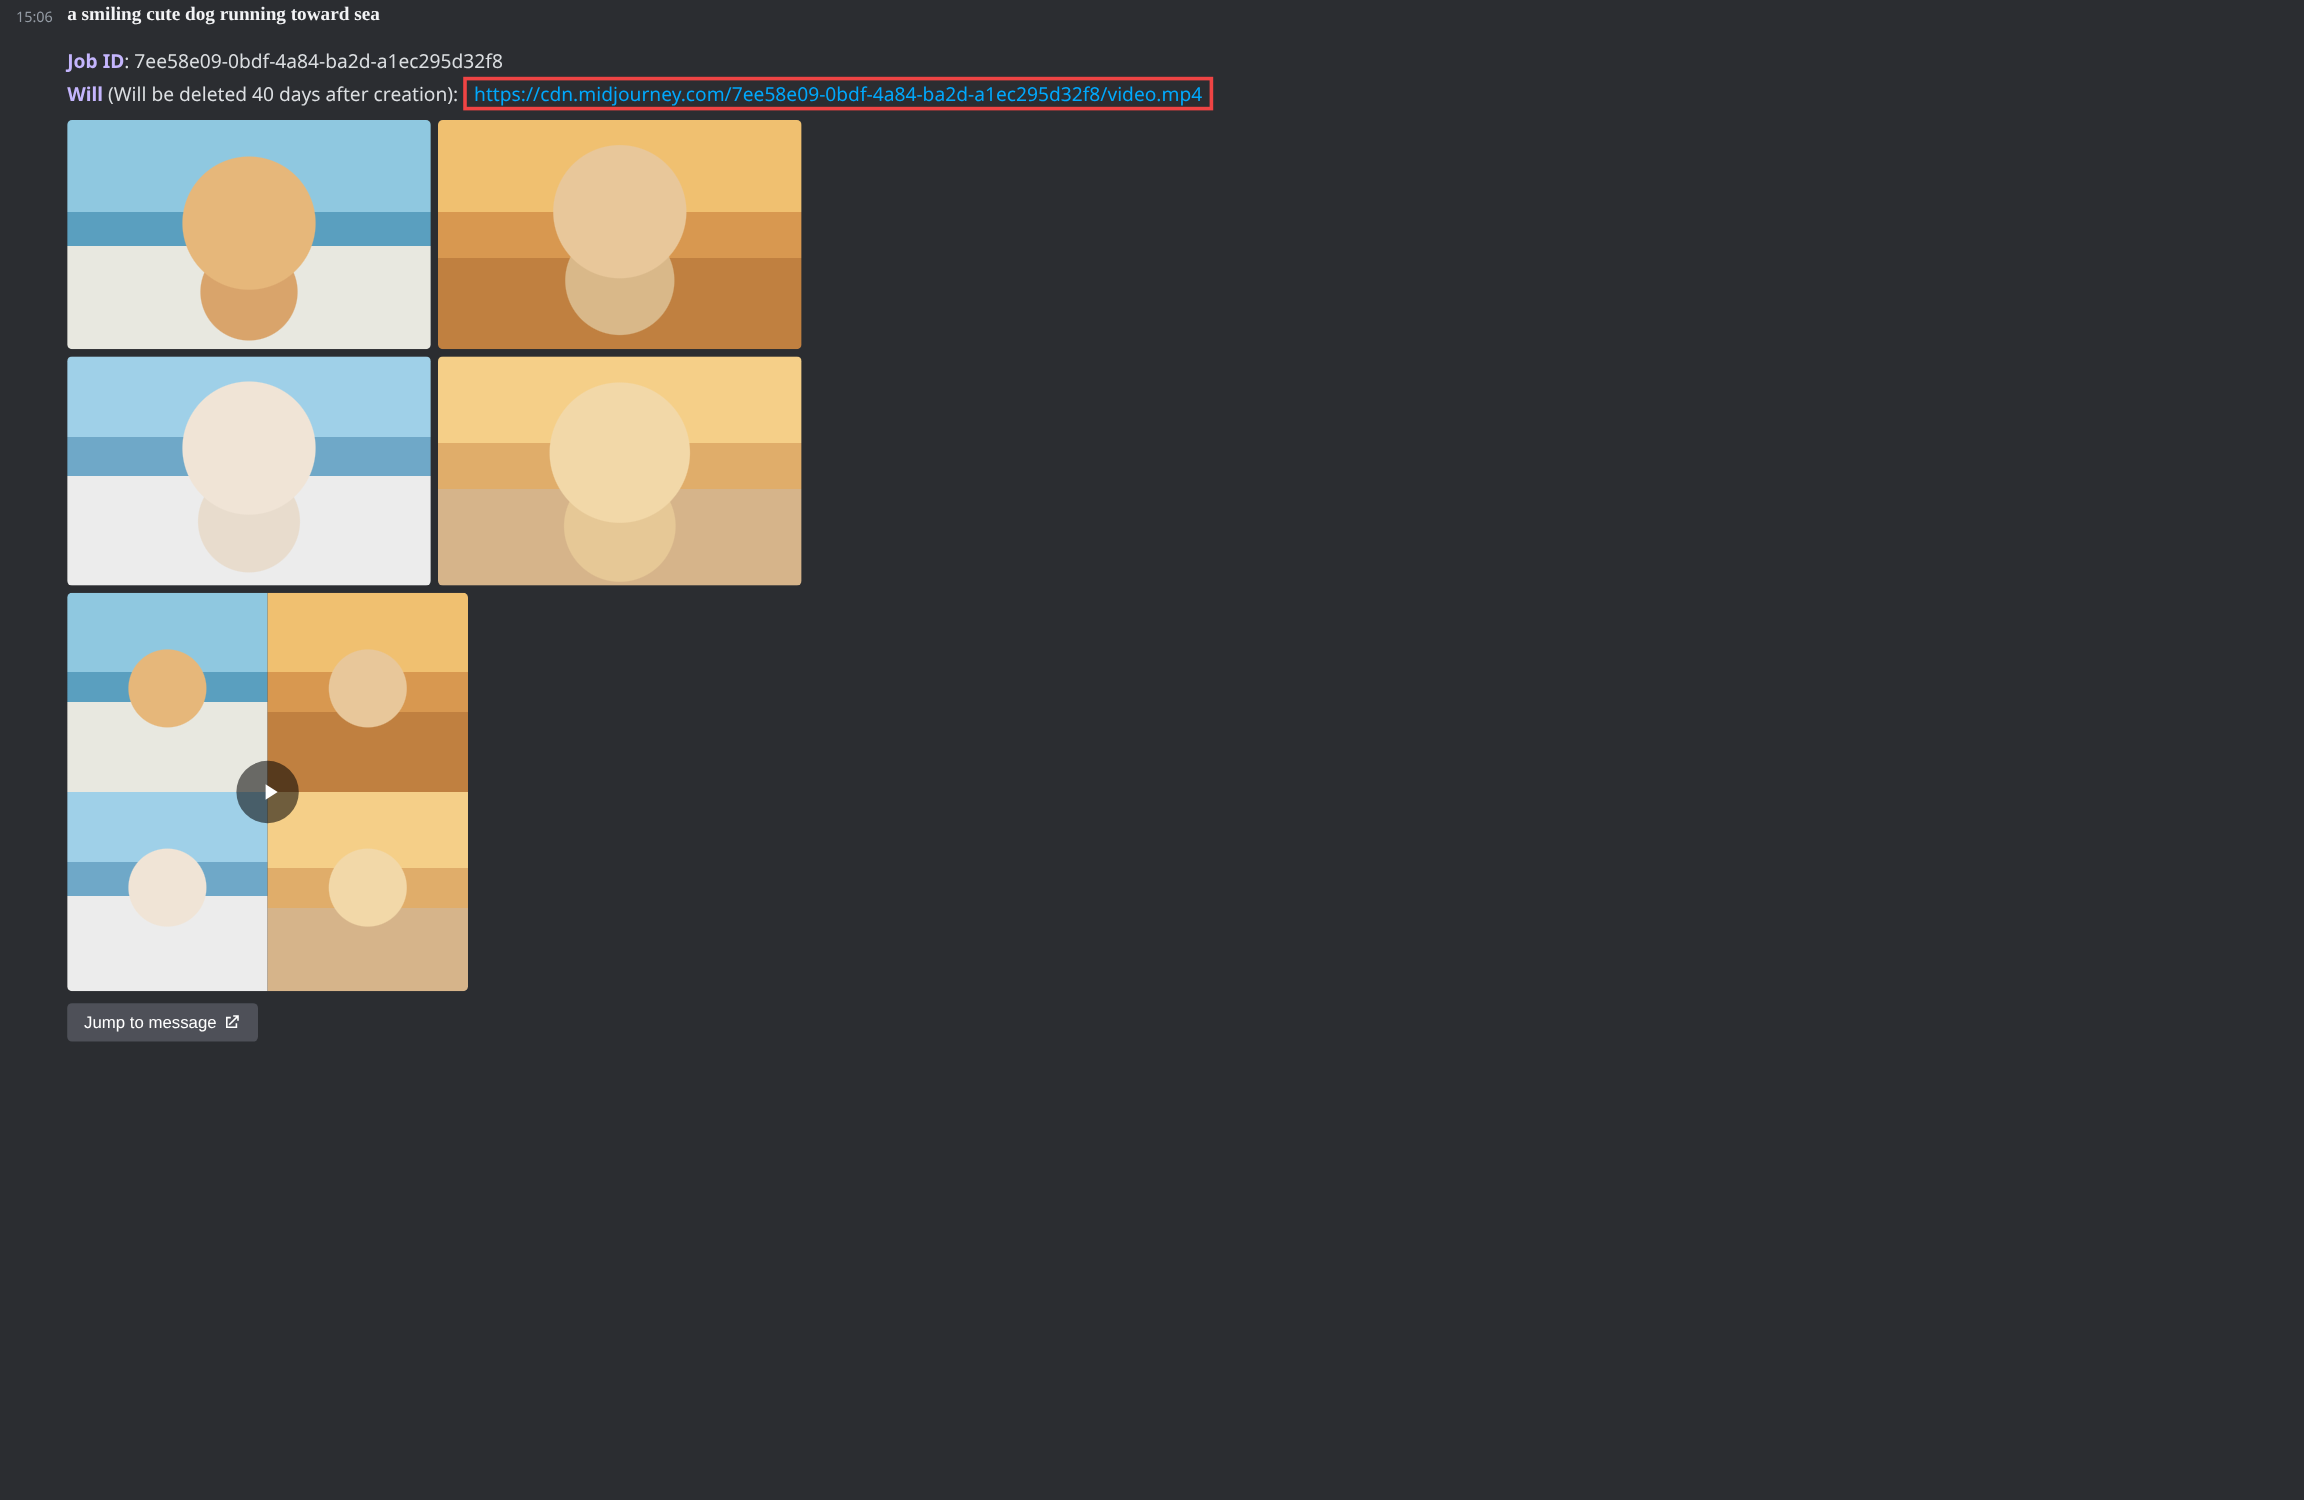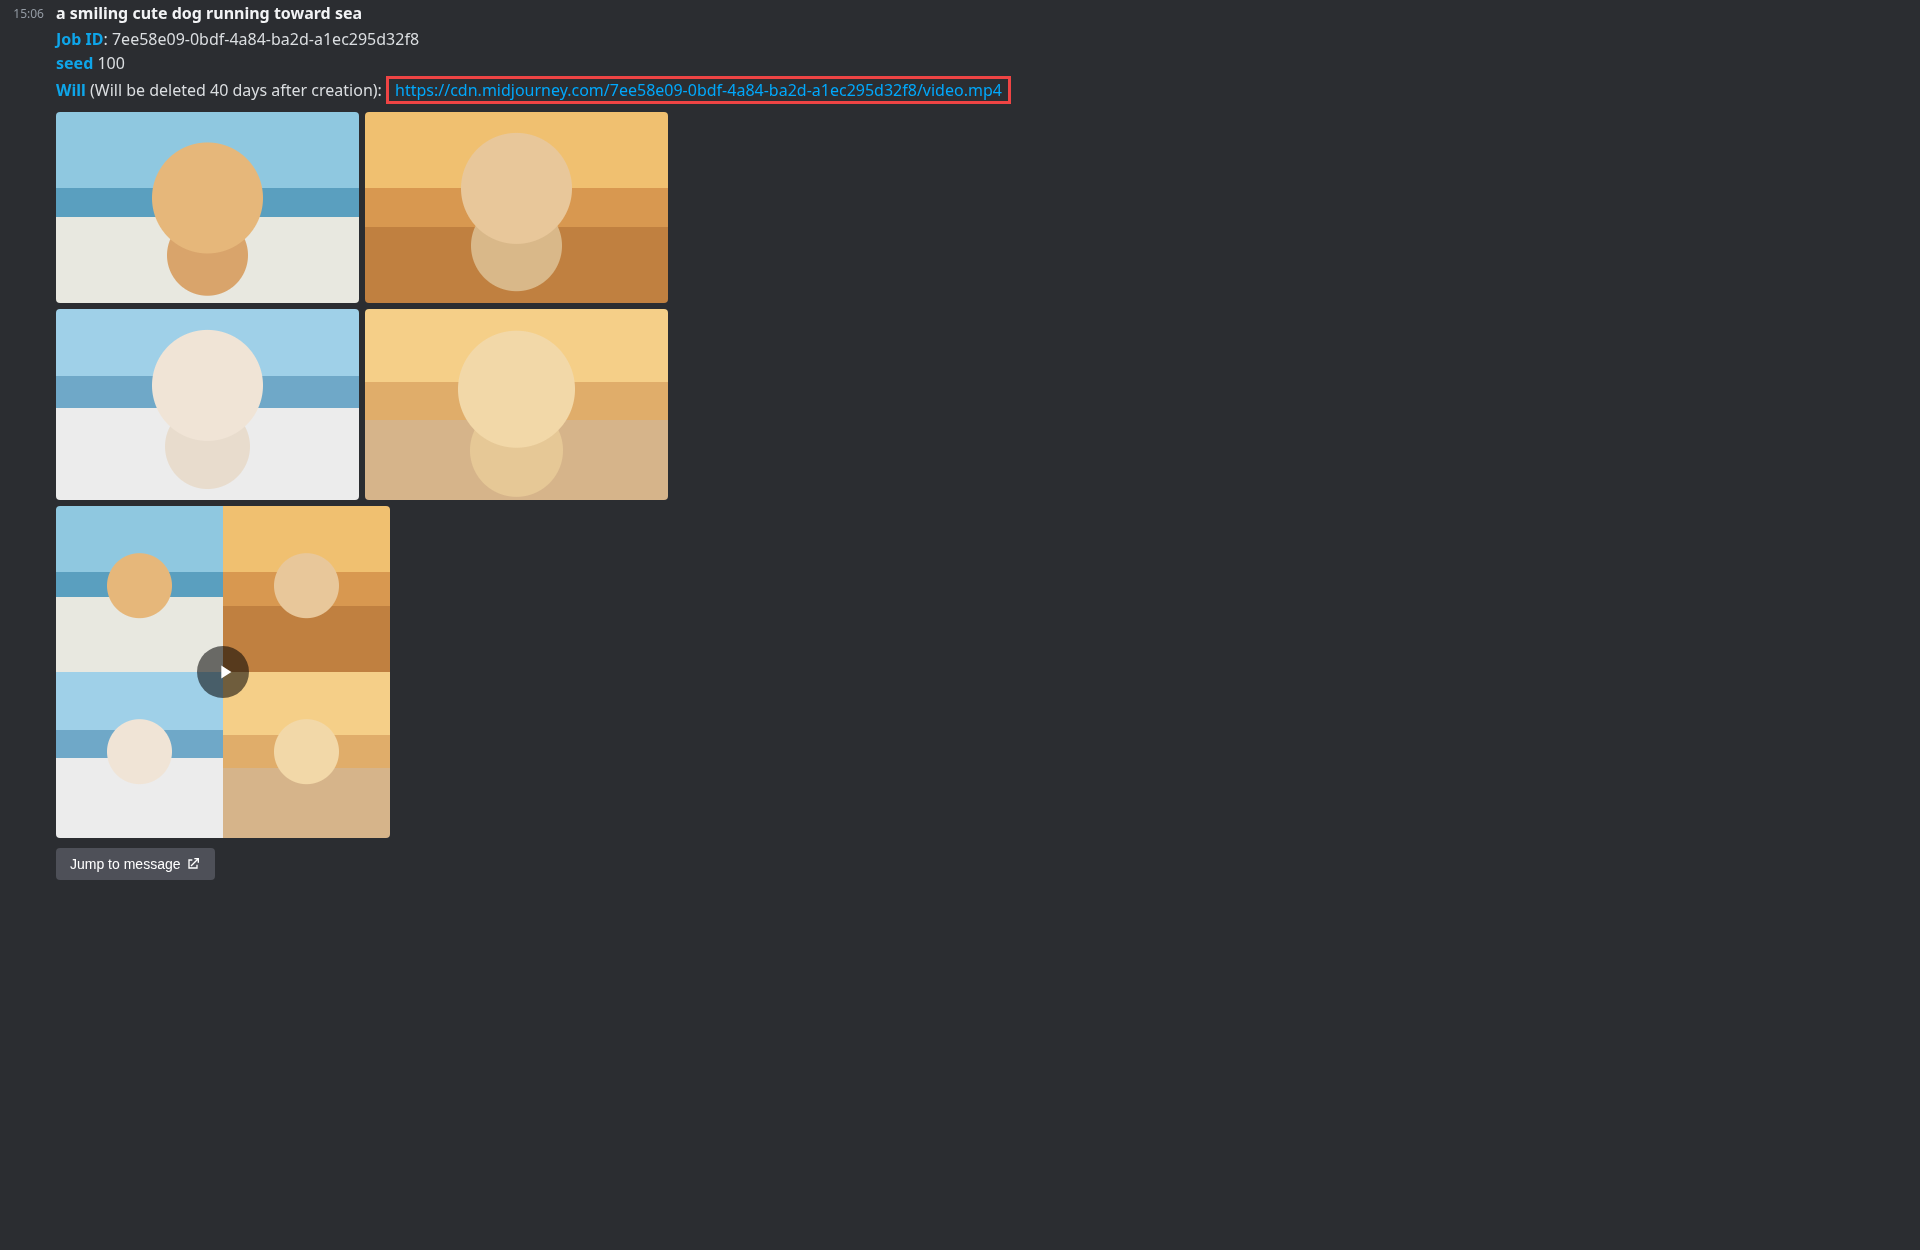--- a/index.html
+++ b/index.html
@@ -25,27 +25,28 @@
     padding-top: 4px;
     flex-shrink: 0;
   }
   .content {
     padding-left: 12px;
     flex: 1;
   }
   .prompt-line {
     font-weight: 700;
     color: #f2f3f5;
-    margin-bottom: 4px;
+    margin-bottom: 16px;
+    font-family: Liberation Serif, serif;
   }
   .meta-line {
     color: #dbdee1;
     margin-bottom: 2px;
   }
-  .meta-line .label { font-weight: 700; color: #0ea5e9; }
+  .meta-line .label { font-weight: 700; color: #c4b5fd; }
   .video-line { margin-bottom: 8px; }
   .video-url {
     color: #00a8fc;
     border: 3px solid #ef4444;
     padding: 0 6px;
     display: inline-block;
   }
   .grid {
     display: grid;
     grid-template-columns: 303px 303px;
@@ -138,24 +139,20 @@
 <div class="message">
   <div class="timestamp">15:06</div>
   <div class="content">
 
     <div class="prompt-line">a smiling cute dog running toward sea</div>
 
     <div class="meta-line">
       <span class="label">Job ID</span><span>: </span><span>7ee58e09-0bdf-4a84-ba2d-a1ec295d32f8</span>
     </div>
 
-    <div class="meta-line">
-      <span class="label">seed</span>
-      <span>100</span>
-    </div>
 
     <div class="meta-line video-line">
       <span class="label">Will</span>
       <span>(Will be deleted 40 days after creation):</span>
       <span class="video-url">https://cdn.midjourney.com/7ee58e09-0bdf-4a84-ba2d-a1ec295d32f8/video.mp4</span>
     </div>
 
     <div class="grid">
       <div class="thumb img1"></div>
       <div class="thumb img2"></div>

